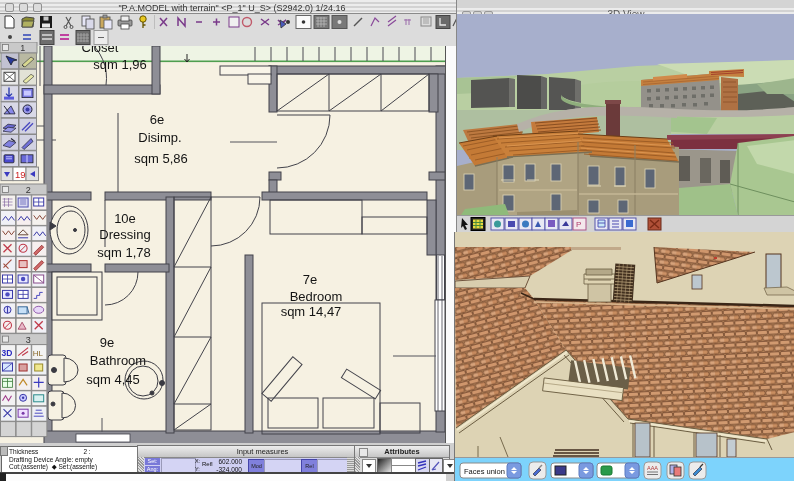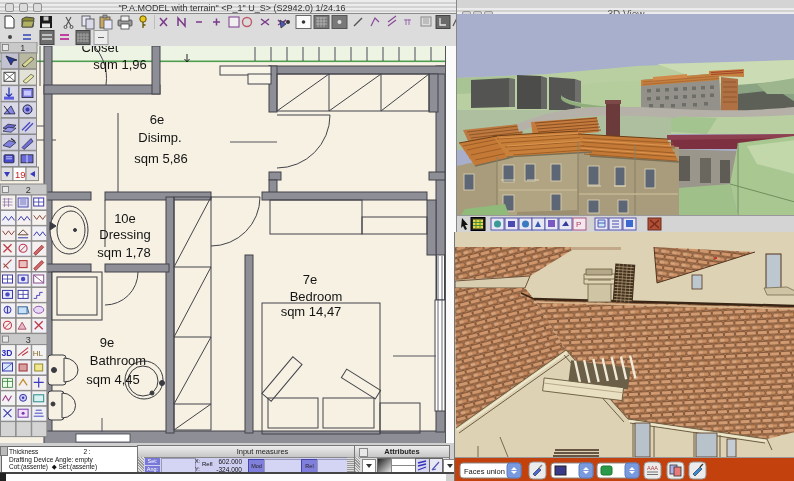--- a/index.html
+++ b/index.html
@@ -823,21 +823,21 @@
    <rect x="272" y="192" width="9" height="18" fill="#c3ccd2" stroke="#54341f" stroke-width="0.8"></rect>
    <path d="M178,176 v34 M199,179 v31 M239,186 v24 M265,188 v22" stroke="#6b5d42" stroke-width="1" fill="none"></path>
 
    <g>
     <path d="M100,203 h44 M99,206 h45 M98,209 h46" stroke="#3f2d1e" stroke-width="1.6" fill="none"></path>
    </g>
 
    <path d="M23,199 v11 M45,190 l8,20" stroke="#6b5d42" stroke-width="0.9" fill="none"></path>
   </svg>
   </div>
-  <div class="abs" id="barvr" style="left:0;top:225px;width:340px;height:24px;background:#c2410c;border-top:1px solid #999;">
+  <div class="abs" id="barvr" style="left:0;top:225px;width:340px;height:24px;background:#7dd3fc;border-top:1px solid #999;">
   <svg width="340" height="24">
 
    <rect x="5" y="5" width="61" height="15" rx="3" fill="#ffffff" stroke="#8a8a8a"></rect>
    <rect x="52" y="5" width="14" height="15" rx="3" fill="#7a9ae0" stroke="#5a7ac0"></rect>
    <path d="M59,9 l3,3 h-6 z M59,16 l-3,-3 h6 z" fill="#fff"></path>
    <text x="9" y="15.5" font-size="7.5" fill="#111" font-family="Liberation Sans, sans-serif">Faces union</text>
 
    <rect x="74" y="4" width="17" height="17" rx="4" fill="#ececec" stroke="#999"></rect>
    <path d="M78,16 l6,-6 2,2 -6,6 z" fill="#4a6ad0" stroke="#223" stroke-width="0.6"></path>
    <path d="M84,10 l3,-3" stroke="#888" stroke-width="1.5"></path>

